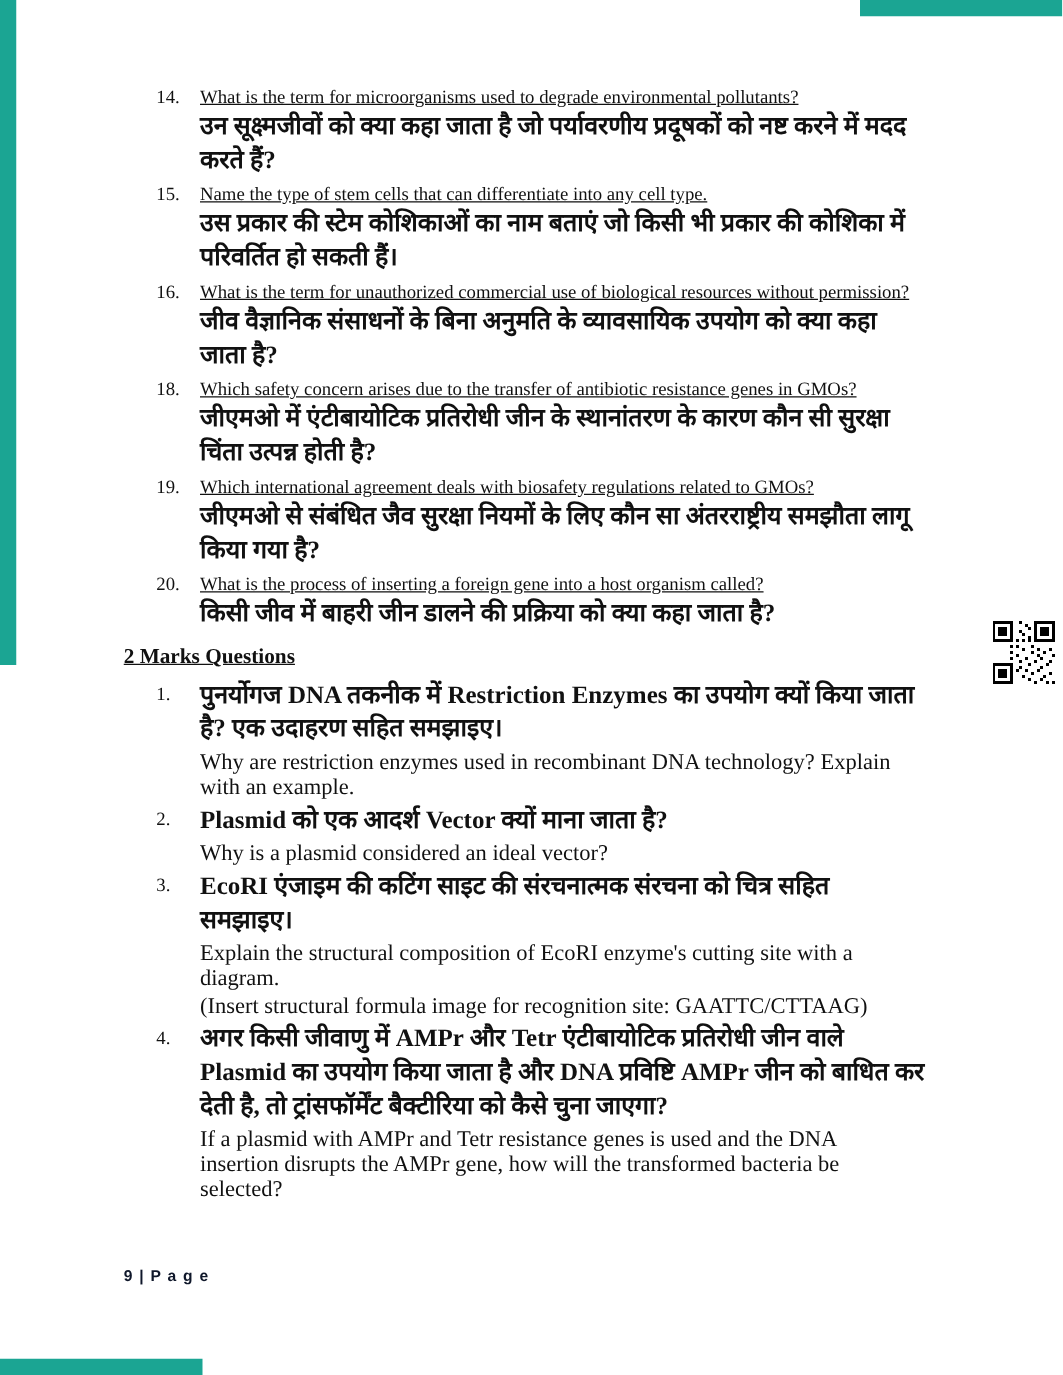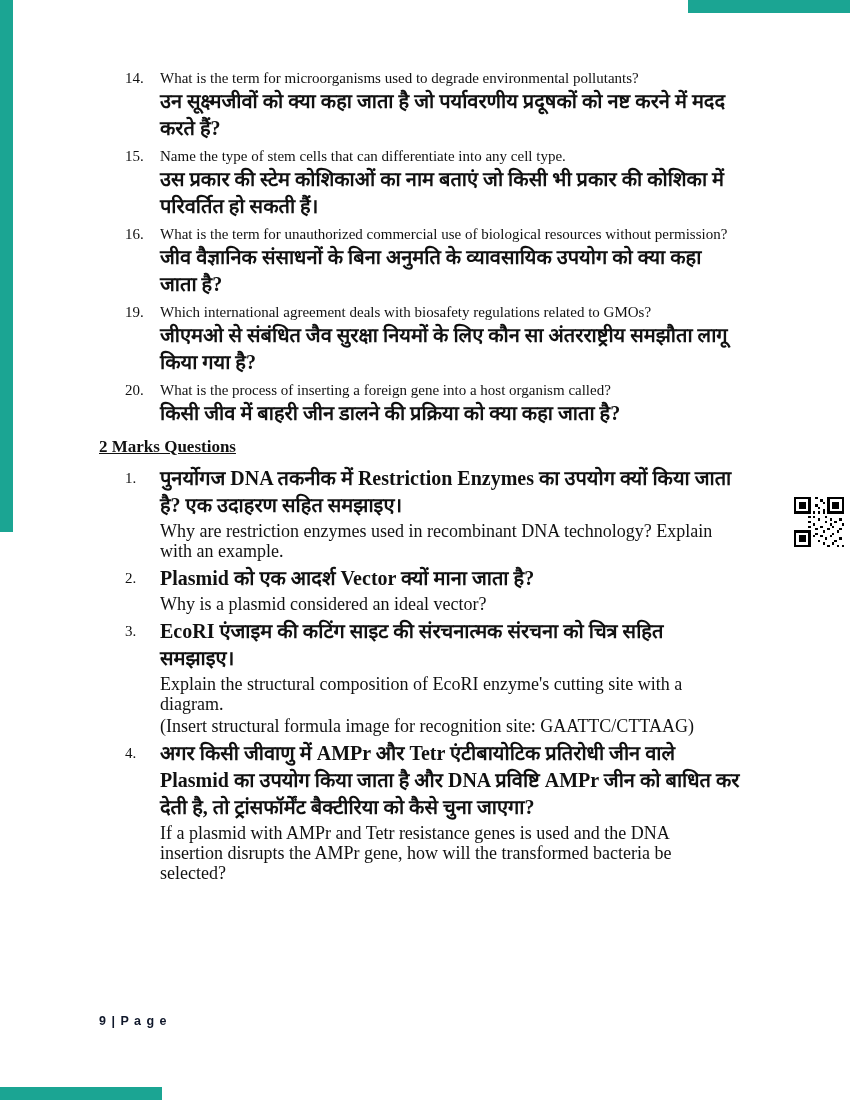--- a/index.html
+++ b/index.html
@@ -39,20 +39,21 @@
     margin-left: 26px;
     font-size: 15px;
     line-height: 20px;
   }
   .two .qnum { line-height: 27px; }
   .qbody { flex: 1 1 auto; min-width: 0; }
   .en {
     font-size: 15px;
     line-height: 20px;
     max-width: 580px;
+    text-decoration: underline;
   }
   .hi {
     font-weight: 700;
     font-size: 20px;
     line-height: 27px;
     max-width: 580px;
     font-family: Liberation Serif, serif;
   }
   .en-note {
     font-size: 18px;
@@ -171,20 +172,27 @@
 
       <li class="q">
         <span class="qnum">16.</span>
         <div class="qbody">
           <div class="en">What is the term for unauthorized commercial use of biological resources without permission?</div>
           <div class="hi">जीव वैज्ञानिक संसाधनों के बिना अनुमति के व्यावसायिक उपयोग को क्या कहा जाता है?</div>
         </div>
       </li>
 
 
+      <li class="q">
+        <span class="qnum">18.</span>
+        <div class="qbody">
+          <div class="en">Which safety concern arises due to the transfer of antibiotic resistance genes in GMOs?</div>
+          <div class="hi">जीएमओ में एंटीबायोटिक प्रतिरोधी जीन के स्थानांतरण के कारण कौन सी सुरक्षा चिंता उत्पन्न होती है?</div>
+        </div>
+      </li>
 
       <li class="q">
         <span class="qnum">19.</span>
         <div class="qbody">
           <div class="en">Which international agreement deals with biosafety regulations related to GMOs?</div>
           <div class="hi">जीएमओ से संबंधित जैव सुरक्षा नियमों के लिए कौन सा अंतरराष्ट्रीय समझौता लागू किया गया है?</div>
         </div>
       </li>
 
       <li class="q">

